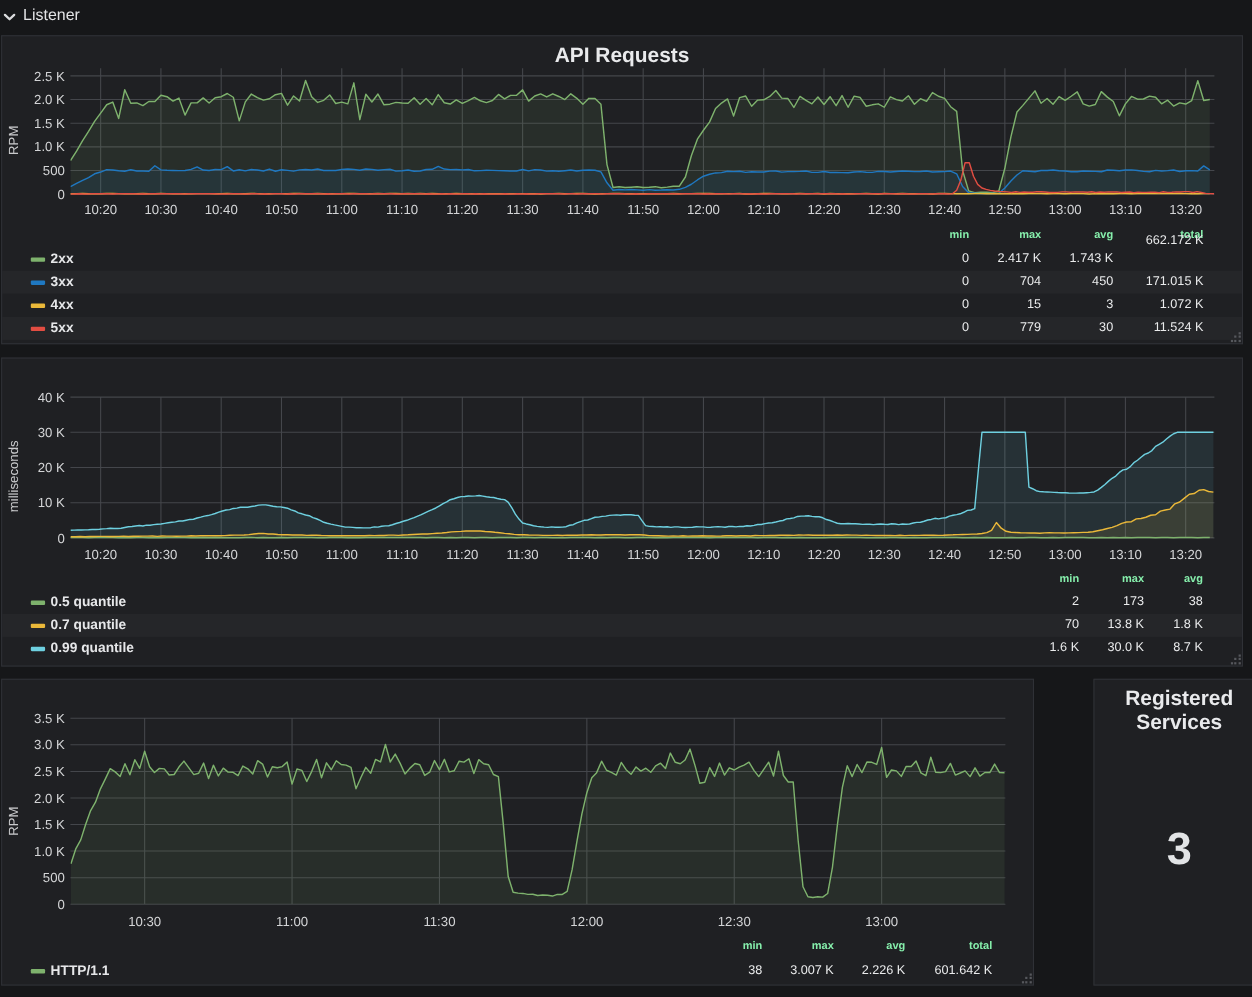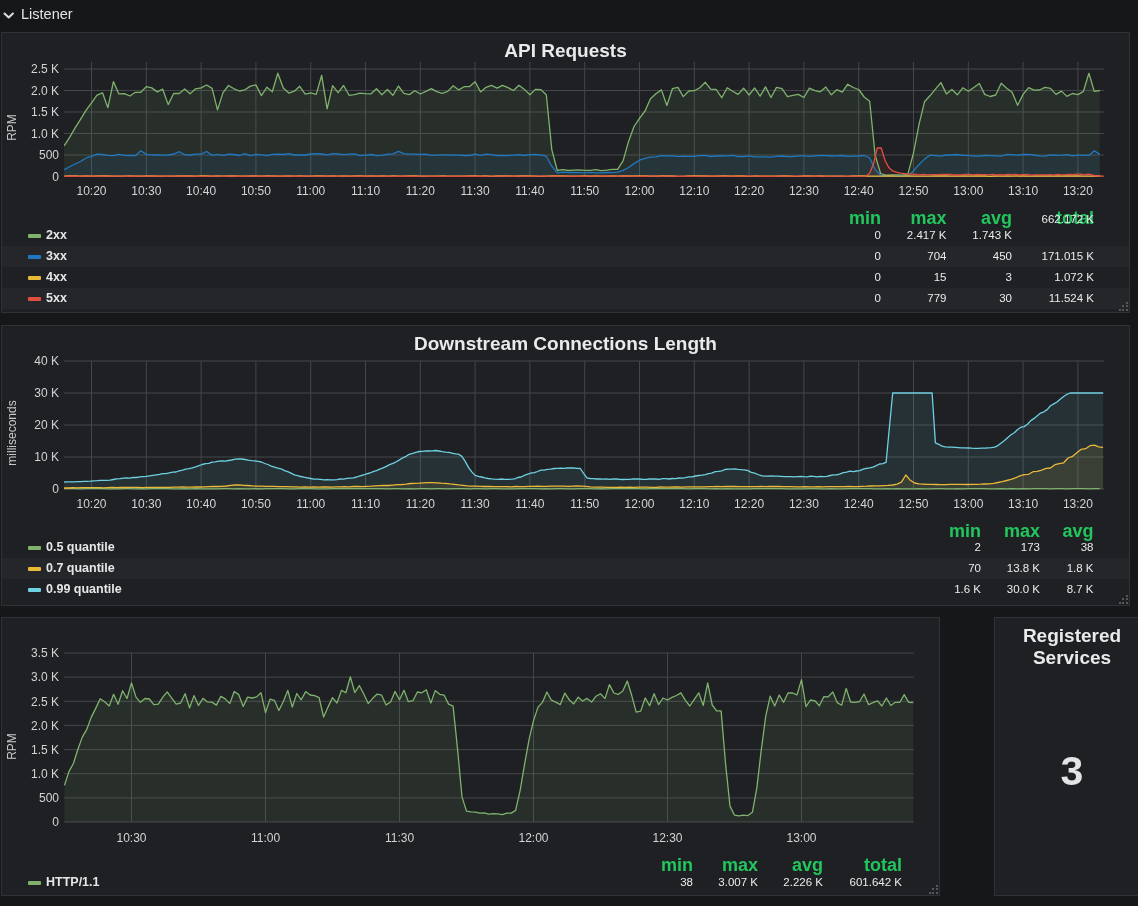--- a/index.html
+++ b/index.html
@@ -1,17 +1,17 @@
 <!DOCTYPE html>
 <html><head><meta charset="utf-8"><style>
 html,body{margin:0;padding:0;background:#161719;width:1138px;height:906px;overflow:hidden;
 font-family:"Liberation Sans", sans-serif;-webkit-font-smoothing:antialiased;}
 .panel{position:absolute;background:#1f2023;border:1px solid #2f3136;box-sizing:border-box;overflow:hidden;}
 .ptitle{position:absolute;left:0;right:0;top:7px;text-align:center;font-size:19px;font-weight:700;color:#e9eaec;letter-spacing:0;}
-.lh{position:absolute;font-size:18px;font-weight:700;color:#22c55e;}
+.lh{position:absolute;font-size:10px;font-weight:700;color:#86efac;}
 .ll{position:absolute;font-size:12.5px;font-weight:700;color:#e6e7e9;}
 .lv{position:absolute;font-size:11.5px;color:#eaebec;}
 svg{position:absolute;left:0;top:0;}
 svg text{font-family:"Liberation Sans", sans-serif;}
 </style></head><body>
 <div style="position:absolute;left:0;top:0;width:1138px;height:31px">
 <svg width="20" height="26" style="position:absolute;left:0;top:0">
       <path d="M4.5 13.5 L8.7 17.5 L12.9 13.5" stroke="#dadbdd" stroke-width="2.1" fill="none" stroke-linecap="round" stroke-linejoin="round"></path>
     </svg>
 <div style="position:absolute;left:21px;top:6px;font-size:14.5px;font-weight:500;color:#e2e3e5">Listener</div>
@@ -136,21 +136,20 @@
       <text x="693.3" y="183.0" text-anchor="middle" font-size="12" fill="#d3d4d6" font-weight="400">12:10</text>
       <text x="748.1" y="183.0" text-anchor="middle" font-size="12" fill="#d3d4d6" font-weight="400">12:20</text>
       <text x="802.9" y="183.0" text-anchor="middle" font-size="12" fill="#d3d4d6" font-weight="400">12:30</text>
       <text x="857.7" y="183.0" text-anchor="middle" font-size="12" fill="#d3d4d6" font-weight="400">12:40</text>
       <text x="912.5" y="183.0" text-anchor="middle" font-size="12" fill="#d3d4d6" font-weight="400">12:50</text>
       <text x="967.3" y="183.0" text-anchor="middle" font-size="12" fill="#d3d4d6" font-weight="400">13:00</text>
       <text x="1022.1" y="183.0" text-anchor="middle" font-size="12" fill="#d3d4d6" font-weight="400">13:10</text>
       <text x="1076.9" y="183.0" text-anchor="middle" font-size="12" fill="#d3d4d6" font-weight="400">13:20</text>
       <text x="0" y="0" text-anchor="middle" font-size="12" fill="#c9cacc" transform="translate(15.0,108.0) rotate(-90)">milliseconds</text>
     </svg>
-    <div class="ptitle">Downstream Connections Length</div>
     <div class="lh" style="right:148px;top:194.5px">min</div>
     <div class="lh" style="right:89px;top:194.5px">max</div>
     <div class="lh" style="right:35.5px;top:194.5px">avg</div>
     <div style="position:absolute;left:0;top:211px;width:1129px;height:21px;"></div>
     <div style="position:absolute;left:26px;top:219.5px;width:13px;height:4px;border-radius:1px;background:#7eb26d"></div>
     <div class="ll" style="left:44px;top:211px;height:21px;line-height:21px">0.5 quantile</div>
     <div class="lv" style="right:148px;top:211px;height:21px;line-height:21px">2</div>
     <div class="lv" style="right:89px;top:211px;height:21px;line-height:21px">173</div>
     <div class="lv" style="right:35.5px;top:211px;height:21px;line-height:21px">38</div>
     <div style="position:absolute;left:0;top:232px;width:1129px;height:21px;background:rgba(255,255,255,0.027);"></div>

